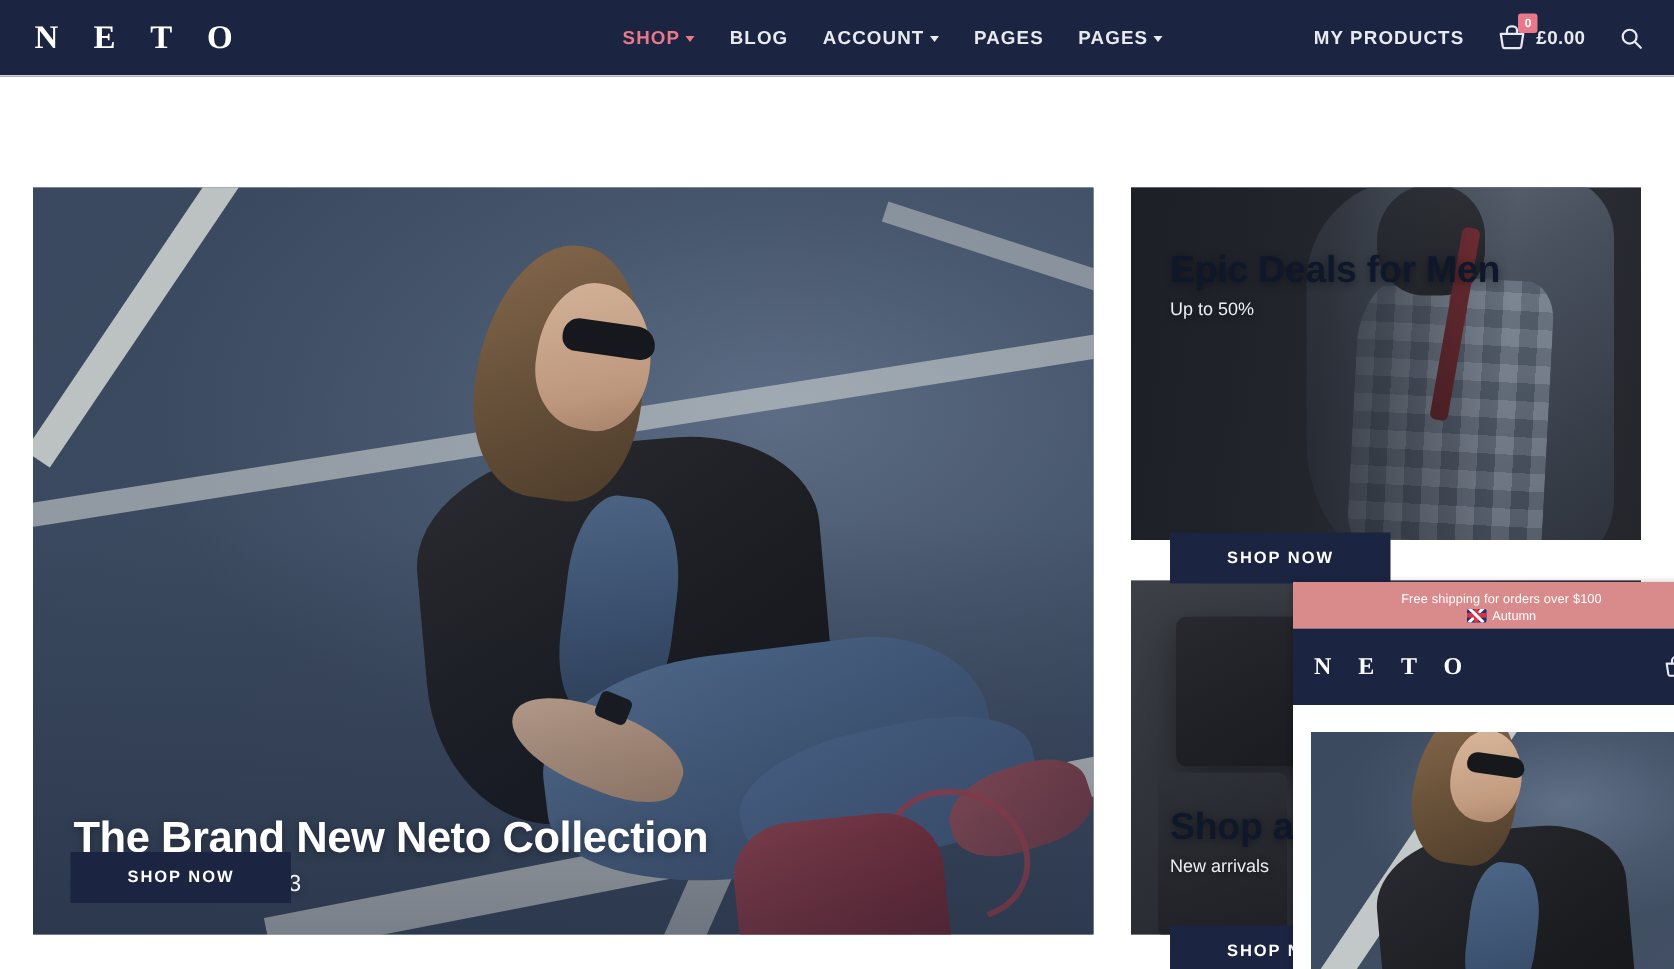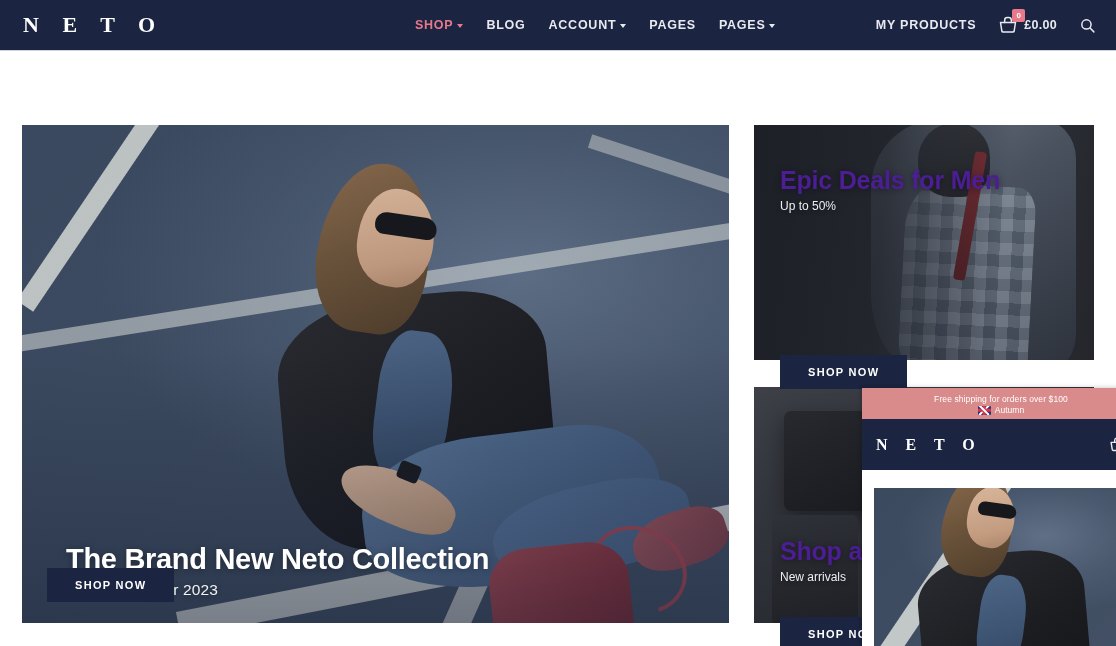--- a/index.html
+++ b/index.html
@@ -293,52 +293,52 @@
   }
   .acc-watch {
     position: absolute; left: 244px; top: 138px;
     width: 60px; height: 62px;
     background: linear-gradient(150deg,#585c66 0%, #2c2f35 100%);
     border-radius: 50%;
   }
   .acc-scrim { position: absolute; inset: 0; background: linear-gradient(to bottom, rgba(26,28,34,0.18) 0%, rgba(26,28,34,0.55) 100%); }
 
   
-  .copy-hero { position: absolute; left: 44px; bottom: 24px; z-index: 4; }
+  .copy-hero { position: absolute; left: 27px; bottom: 24px; z-index: 4; }
   .copy-hero .headline {
     color: #ffffff; font-size: 29px; font-weight: 700;
     letter-spacing: -0.3px; line-height: 1.12;
     text-shadow: 0 1px 6px rgba(0,0,0,0.35);
   }
   .copy-hero .subline {
     color: #f0f2f5; font-size: 15.5px; font-weight: 400;
     margin-top: 6px; letter-spacing: 0.1px;
     text-shadow: 0 1px 5px rgba(0,0,0,0.35);
   }
 
   .copy-promo { position: absolute; left: 26px; z-index: 4; }
   .copy-promo .headline {
-    color: #4c1d95; font-size: 25px; font-weight: 700; letter-spacing: -0.2px;
+    color: #0f172a; font-size: 25px; font-weight: 700; letter-spacing: -0.2px;
     white-space: nowrap;
     text-shadow: 0 1px 6px rgba(0,0,0,0.4);
   }
   .copy-promo .subline {
     color: #eceef2; font-size: 12px; margin-top: 4px;
     text-shadow: 0 1px 5px rgba(0,0,0,0.4);
   }
   .copy-top { top: 114px; }
   .copy-bottom { top: 150px; }
 
   .cta-button {
     display: inline-block;
     background: #1b2440;
     color: #ffffff;
     font-size: 11px; font-weight: 700;
     letter-spacing: 1.3px;
-    padding: 11px 28px;
+    padding: 11px 38px;
     z-index: 4;
     cursor: pointer;
     white-space: nowrap;
   }
   .cta-hero { position: absolute; left: 47px; bottom: 44px; }
   .cta-promo-top { position: absolute; left: 780px; top: 303px; }
   .cta-promo-bottom { position: absolute; left: 780px; top: 565px; }
 
   
   .mobile-overlay {

